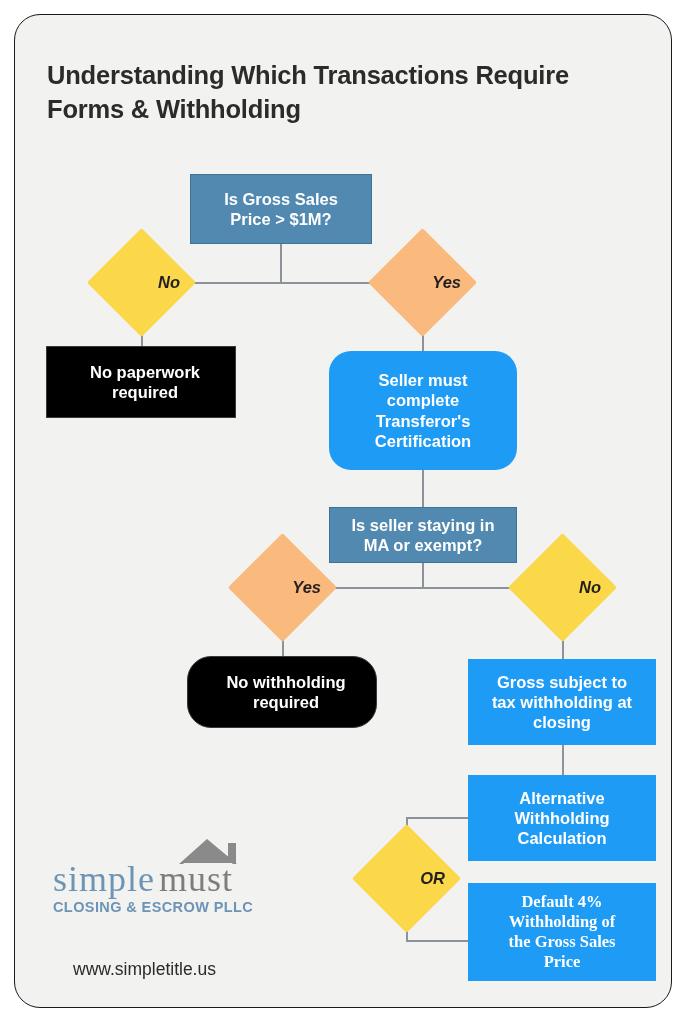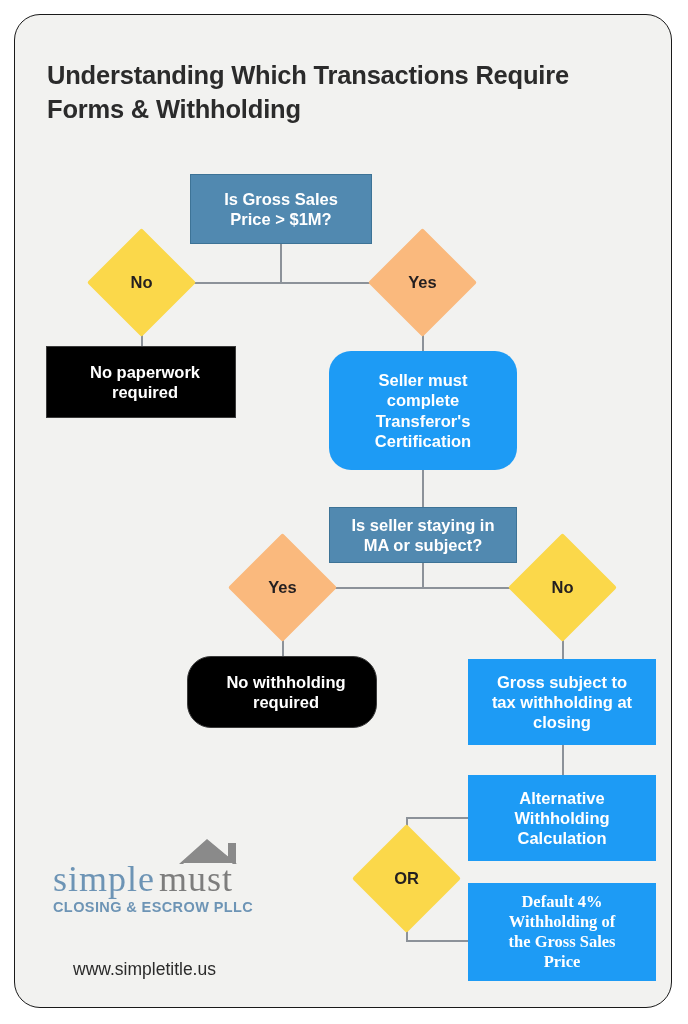--- a/index.html
+++ b/index.html
@@ -82,22 +82,23 @@
     font-size: 16.5px;
     border: 1px solid #3a3a3a;
     padding-left: 8px;
   }
 
   
   .diamond {
     position: absolute;
     display: flex;
     align-items: center;
-    justify-content: center;
+    justify-content: flex-end;
     z-index: 5;
+    font-style: italic;
   }
   .diamond .dshape {
     position: absolute;
     left: 0; top: 0;
     width: 100%;
     height: 100%;
     transform: rotate(45deg);
     border-radius: 2px;
   }
   .diamond .dlabel {
@@ -225,21 +226,21 @@
         <span>Seller must</span>
         <span>complete</span>
         <span>Transferor's</span>
         <span>Certification</span>
       </div>
     </div>
 
     <div class="node box box-slate" style="left:314px; top:476px; width:188px; height:56px;">
       <div>
         <span>Is seller staying in</span>
-        <span>MA or subject?</span>
+        <span>MA or exempt?</span>
       </div>
     </div>
 
     <div class="diamond d-orange" style="left:229px; top:518px; width:77px; height:77px;">
       <div class="dshape"></div>
       <span class="dlabel">Yes</span>
     </div>
 
     <div class="diamond d-yellow" style="left:509px; top:518px; width:77px; height:77px;">
       <div class="dshape"></div>

